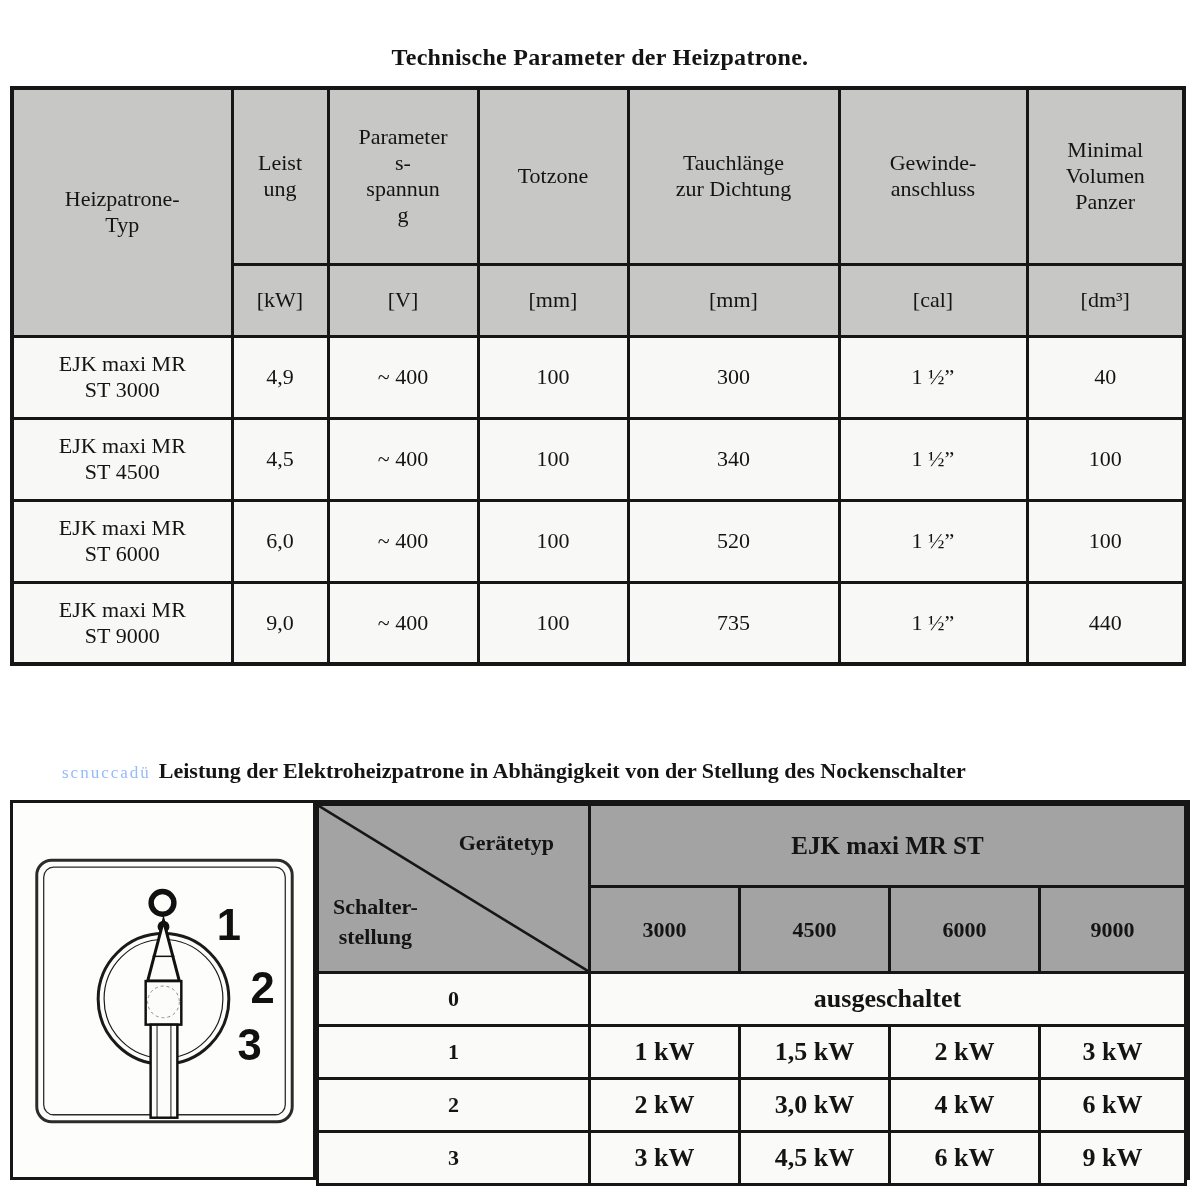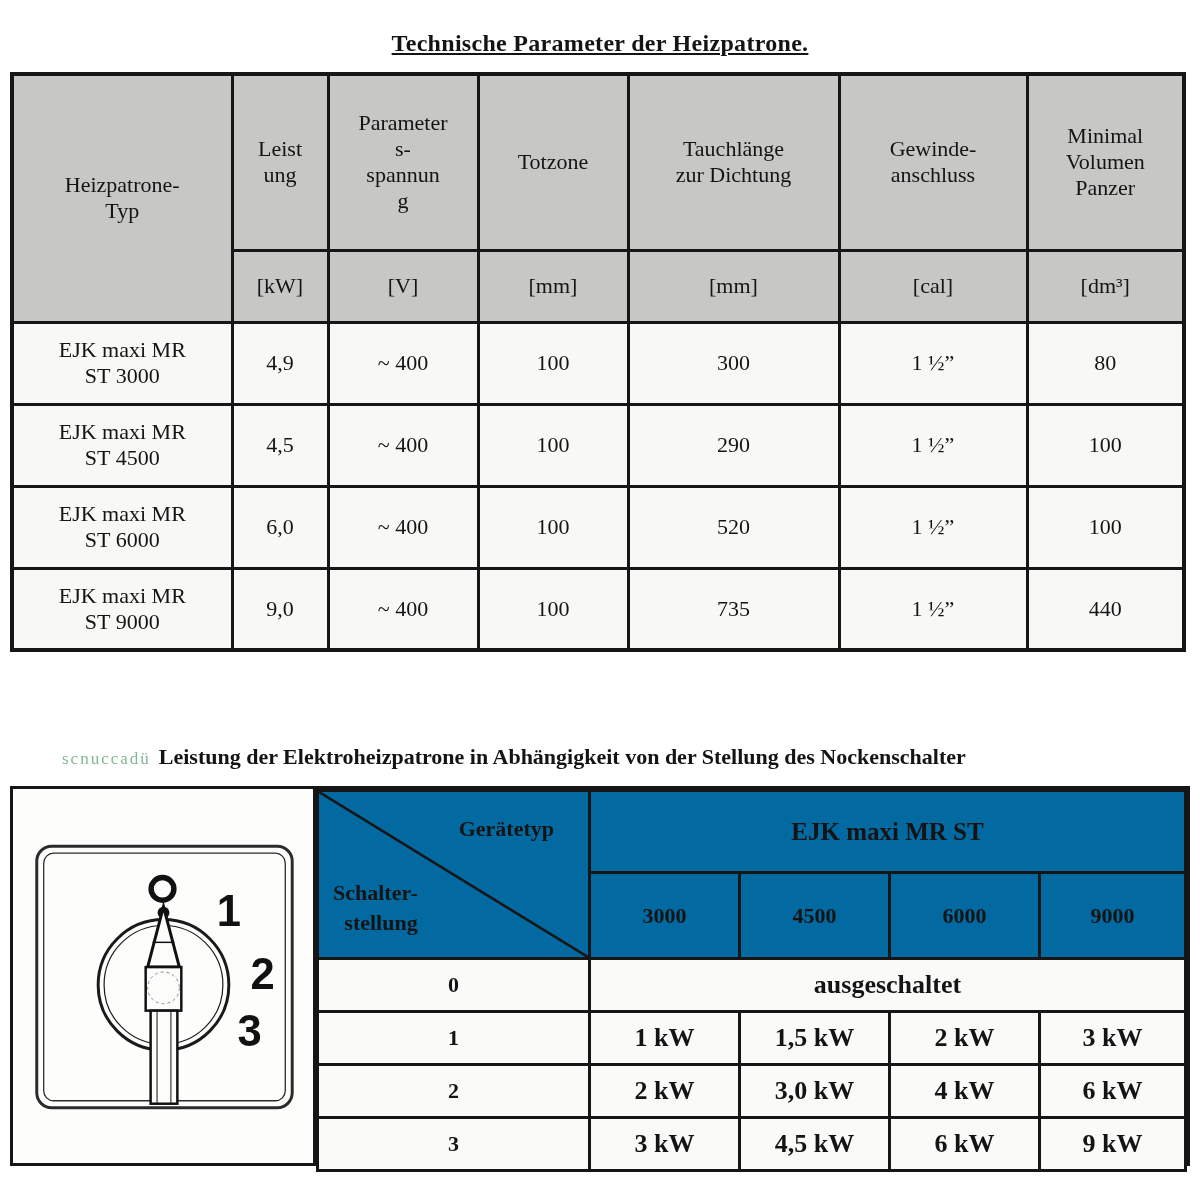--- a/index.html
+++ b/index.html
@@ -7,26 +7,25 @@
   body {
     width: 1200px; height: 1200px;
     overflow: hidden;
     font-family: "Liberation Serif", "DejaVu Serif", serif;
     color: #141414;
     position: relative;
   }
 
   
   .t1-title {
-    margin-top: 30px;
+    margin-top: 44px;
     text-align: center;
     font-size: 24px;
     font-weight: bold;
     letter-spacing: 0.3px;
-    text-decoration: underline;
   }
 
   
   table { border-collapse: collapse; table-layout: fixed; }
   .t1 {
     margin: 15px 0 0 10px;
     width: 1176px;
     border: 4px solid #161616;
   }
   .t1 td {
@@ -49,21 +48,21 @@
     margin-top: 92px;
     padding-left: 62px;
     white-space: nowrap;
     overflow: hidden;
     font-size: 22px;
     font-weight: bold;
   }
   .faded {
     font-weight: normal;
     font-size: 17px;
-    color: #15803d;
+    color: #3b82f6;
     opacity: 0.55;
     filter: blur(0.7px);
     letter-spacing: 2px;
     margin-right: 8px;
   }
 
   
   .sec2 {
     margin: 16px 0 0 10px;
     width: 1180px;
@@ -84,38 +83,38 @@
   .t2 td {
     border: 3px solid #161616;
     text-align: center;
     vertical-align: middle;
     font-weight: bold;
     padding: 2px 4px;
   }
   .t2 tr.h1 { height: 82px; }
   .t2 tr.h2 { height: 86px; }
   .t2 tr.d  { height: 53px; }
-  .t2 td.g  { background: #0369a1; }
+  .t2 td.g  { background: #a3a3a3; }
   .t2 td.w  { background: #fafaf8; }
   .t2 .ghdr   { font-size: 25px; }
   .t2 .model  { font-size: 22px; }
   .t2 .pos    { font-size: 22px; }
   .t2 .val    { font-size: 26px; }
 
   
   .corner { position: relative; padding: 0; }
   .corner svg.diag { position: absolute; inset: 0; width: 100%; height: 100%; }
   .corner-top {
     position: absolute; top: 24px; right: 34px;
     font-size: 22px; font-weight: bold;
   }
   .corner-bottom {
     position: absolute; top: 86px; left: 14px;
     font-size: 22px; font-weight: bold;
-    text-align: right; white-space: pre-line; line-height: 1.35;
+    text-align: center; white-space: pre-line; line-height: 1.35;
   }
 </style>
 </head>
 <body>
 
 <div>
 
   <div class="t1-title">Technische Parameter der Heizpatrone.</div>
 
   <table class="t1">
@@ -156,29 +155,29 @@
         <td>[dm³]</td>
       </tr>
       <tr class="data">
         <td class="rowlabel prewrap">EJK maxi MR
 ST 3000</td>
         <td>4,9</td>
         <td>~ 400</td>
         <td>100</td>
         <td>300</td>
         <td>1 ½”</td>
-        <td>80</td>
+        <td>40</td>
       </tr>
       <tr class="data">
         <td class="rowlabel prewrap">EJK maxi MR
 ST 4500</td>
         <td>4,5</td>
         <td>~ 400</td>
         <td>100</td>
-        <td>290</td>
+        <td>340</td>
         <td>1 ½”</td>
         <td>100</td>
       </tr>
       <tr class="data">
         <td class="rowlabel prewrap">EJK maxi MR
 ST 6000</td>
         <td>6,0</td>
         <td>~ 400</td>
         <td>100</td>
         <td>520</td>

